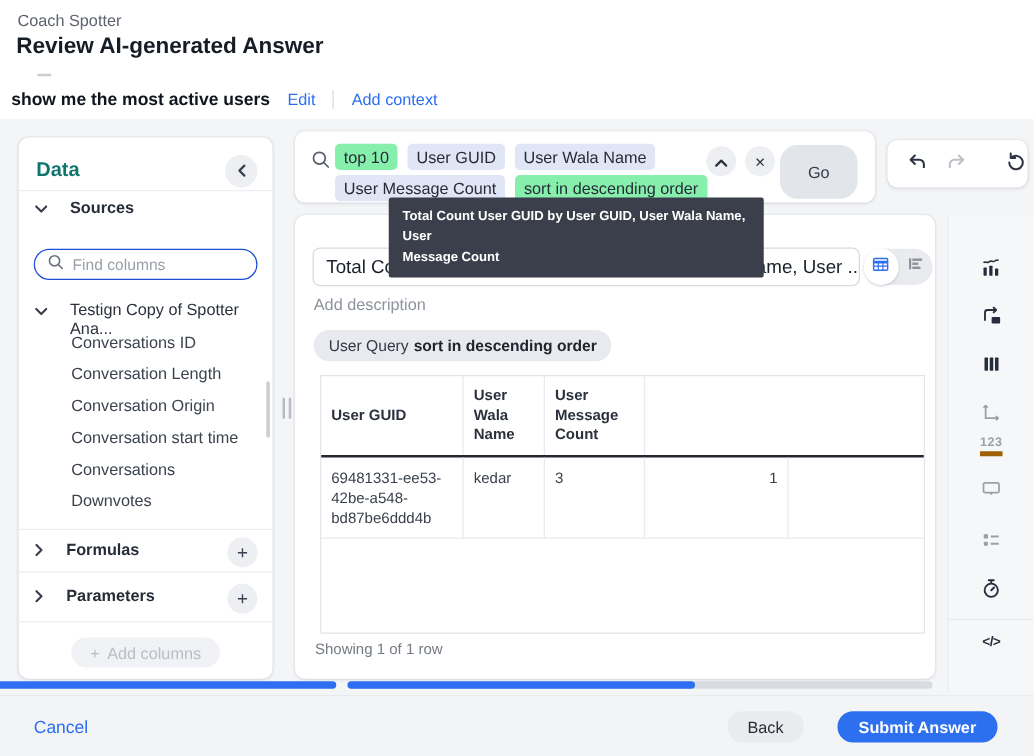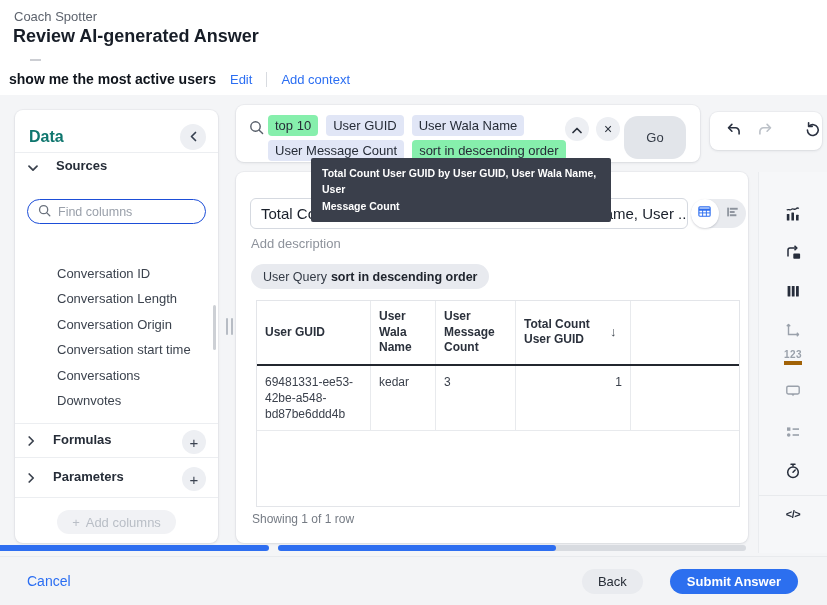--- a/index.html
+++ b/index.html
@@ -137,22 +137,30 @@
     <div class="find-box">
       <span>
         <svg width="13" height="13" viewBox="0 0 15 15">
             <circle cx="6.5" cy="6.5" r="4.7" fill="none" stroke="#6a717c" stroke-width="1.5"></circle>
             <line x1="10.2" y1="10.2" x2="13.6" y2="13.6" stroke="#6a717c" stroke-width="1.5" stroke-linecap="round"></line>
           </svg>
       </span>
       <input placeholder="Find columns" style="">
     </div>
 
-
-    <div class="col-item" style="top:154px">Conversation ID</div>
+    <div class="sb-row" style="top:130px">
+      <span>
+        <svg width="10" height="7" viewBox="0 0 10 7">
+            <path d="M1 1.2l4 4 4-4" fill="none" stroke="#39404c" stroke-width="1.7" stroke-linecap="round" stroke-linejoin="round"></path>
+          </svg>
+      </span>
+      <span class="lbl-norm">Testign Copy of Spotter Ana...</span>
+    </div>
+
+    <div class="col-item" style="top:154px">Conversations ID</div>
     <div class="col-item" style="top:205px">Conversation Origin</div>
     <div class="col-item" style="top:179px">Conversation Length</div>
     <div class="col-item" style="top:230px">Conversation start time</div>
     <div class="col-item" style="top:256px">Conversations</div>
     <div class="col-item" style="top:281px">Downvotes</div>
 
     <div class="hdiv" style="top:313px"></div>
     <div class="sb-row" style="top:322px">
       <span>
         <svg width="7" height="10" viewBox="0 0 7 10">
@@ -279,24 +287,20 @@
     <div class="chip">
       <span class="pfx">User Query</span>
       <span class="bld">sort in descending order</span>
     </div>
 
     <div class="tbl">
       <div class="tbl-grid thead">
         <div class="th cell-sep">User GUID</div>
         <div class="th cell-sep">User Wala Name</div>
         <div class="th cell-sep">User Message Count</div>
-        <div class="th cell-sep sorted">
-          <span style="max-width:80px">Total Count User GUID</span>
-          <span class="sort-arrow">↓</span>
-        </div>
         <div class="th"></div>
       </div>
       <div class="tbl-grid trow">
         <div class="td cell-sep">69481331-ee53-42be-a548-bd87be6ddd4b</div>
         <div class="td cell-sep">kedar</div>
         <div class="td cell-sep">3</div>
         <div class="td cell-sep num">1</div>
         <div class="td"></div>
       </div>
       <div class="tbl-filler"></div>

